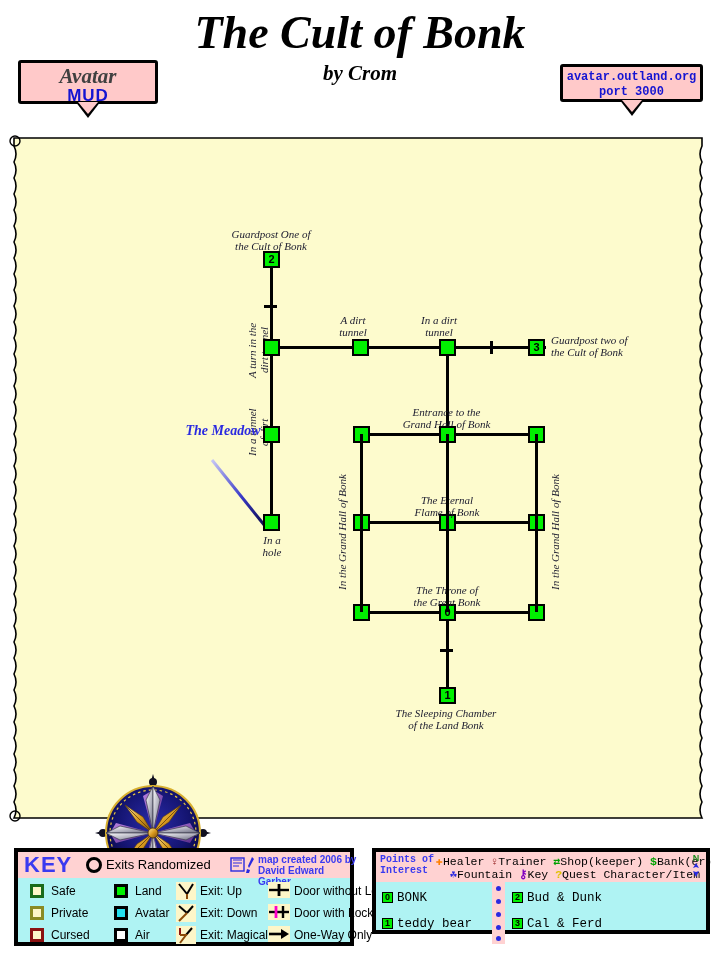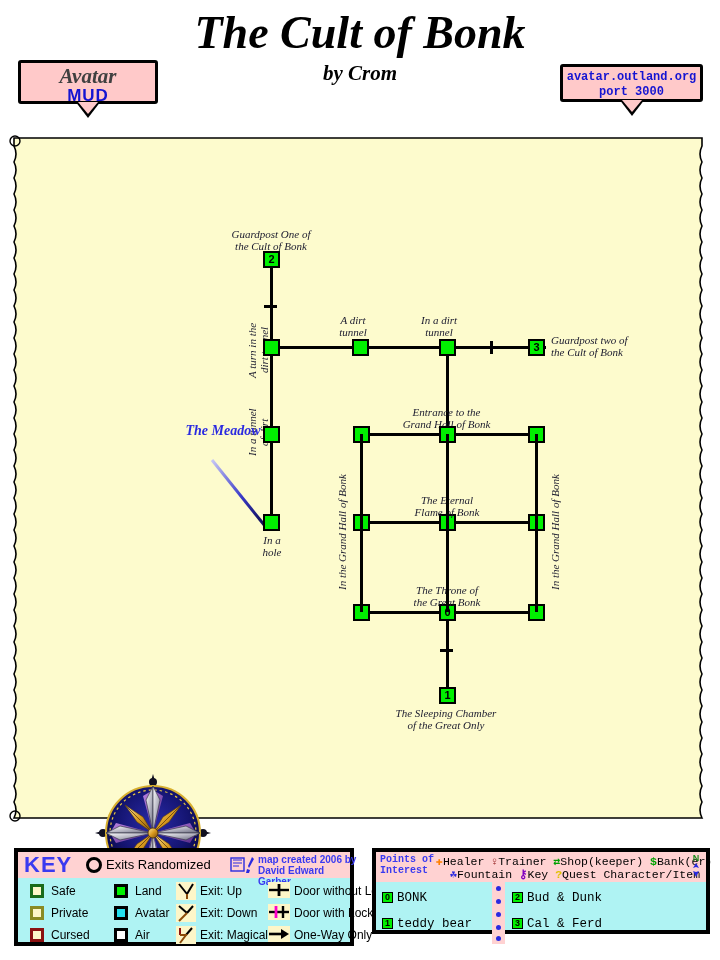--- a/index.html
+++ b/index.html
@@ -349,21 +349,21 @@
       <div class="edge v" style="left:527px;top:300px;height:178px;"></div>
 
       <div class="rlabel vert" style="left:328px;top:328px;height:140px;">In the Grand Hall of Bonk</div>
       <div class="rlabel vert" style="left:541px;top:328px;height:140px;">In the Grand Hall of Bonk</div>
 
       <div class="edge v" style="left:438px;top:485px;height:77px;"></div>
       <div class="door on-v" style="left:432px;top:515px;"></div>
       <div class="room" style="left:431px;top:553px;">1</div>
       <div class="rlabel" style="left:373px;top:573px;width:130px;">
         <span>The Sleeping Chamber</span><br>
-        <span>of the Great Only</span>
+        <span>of the Land Bonk</span>
       </div>
 
       <svg id="compass" viewBox="0 0 120 122">
         <defs>
           <radialGradient id="cRim" cx="50%" cy="40%" r="62%">
             <stop offset="0%" stop-color="#2a2aa8"></stop>
             <stop offset="62%" stop-color="#141470"></stop>
             <stop offset="100%" stop-color="#07073a"></stop>
           </radialGradient>
           <linearGradient id="gGold" x1="0" y1="0" x2="1" y2="1">

